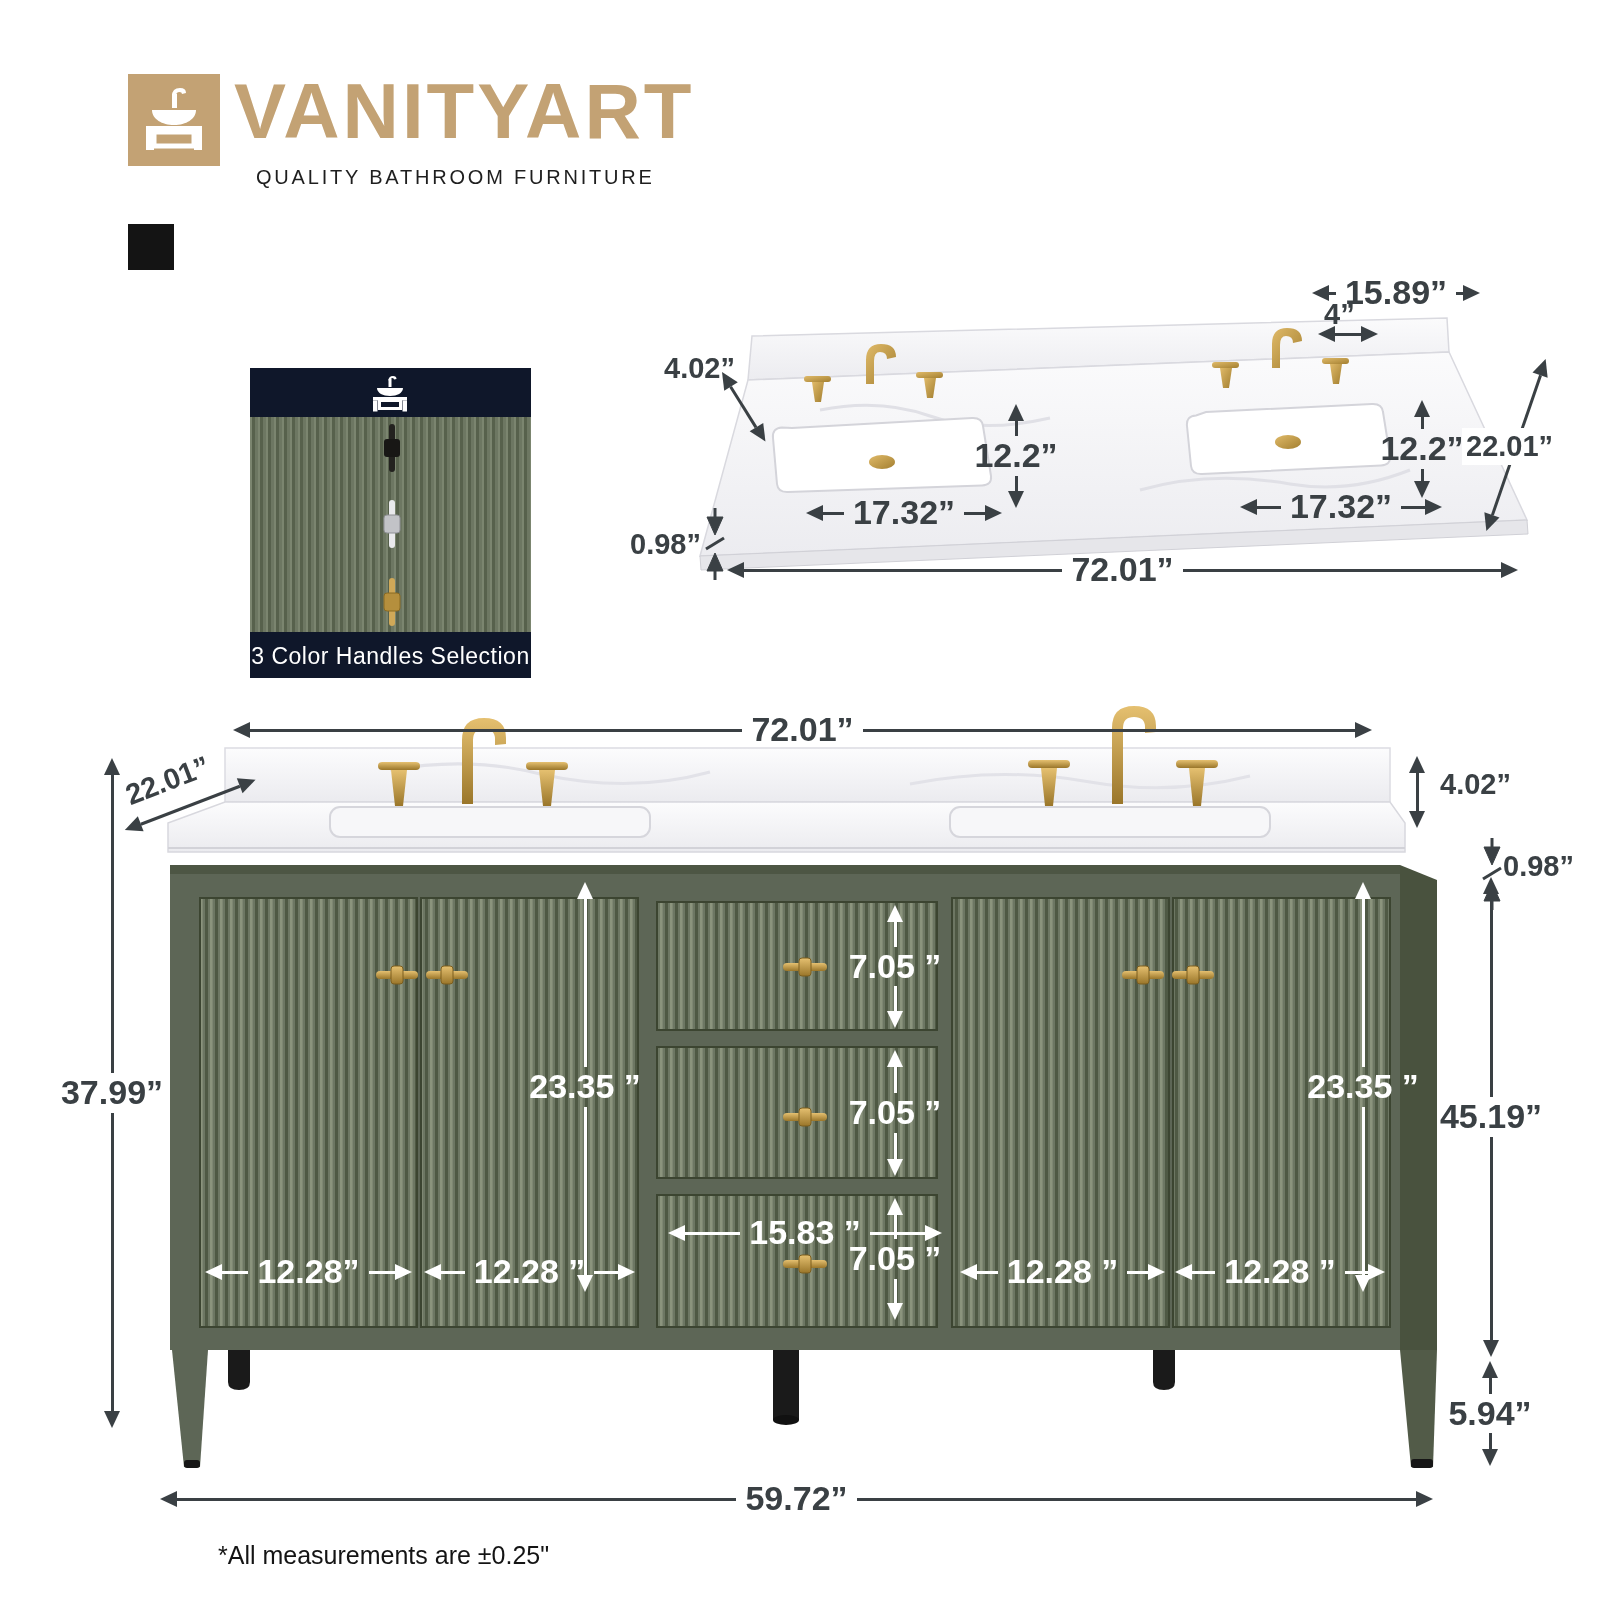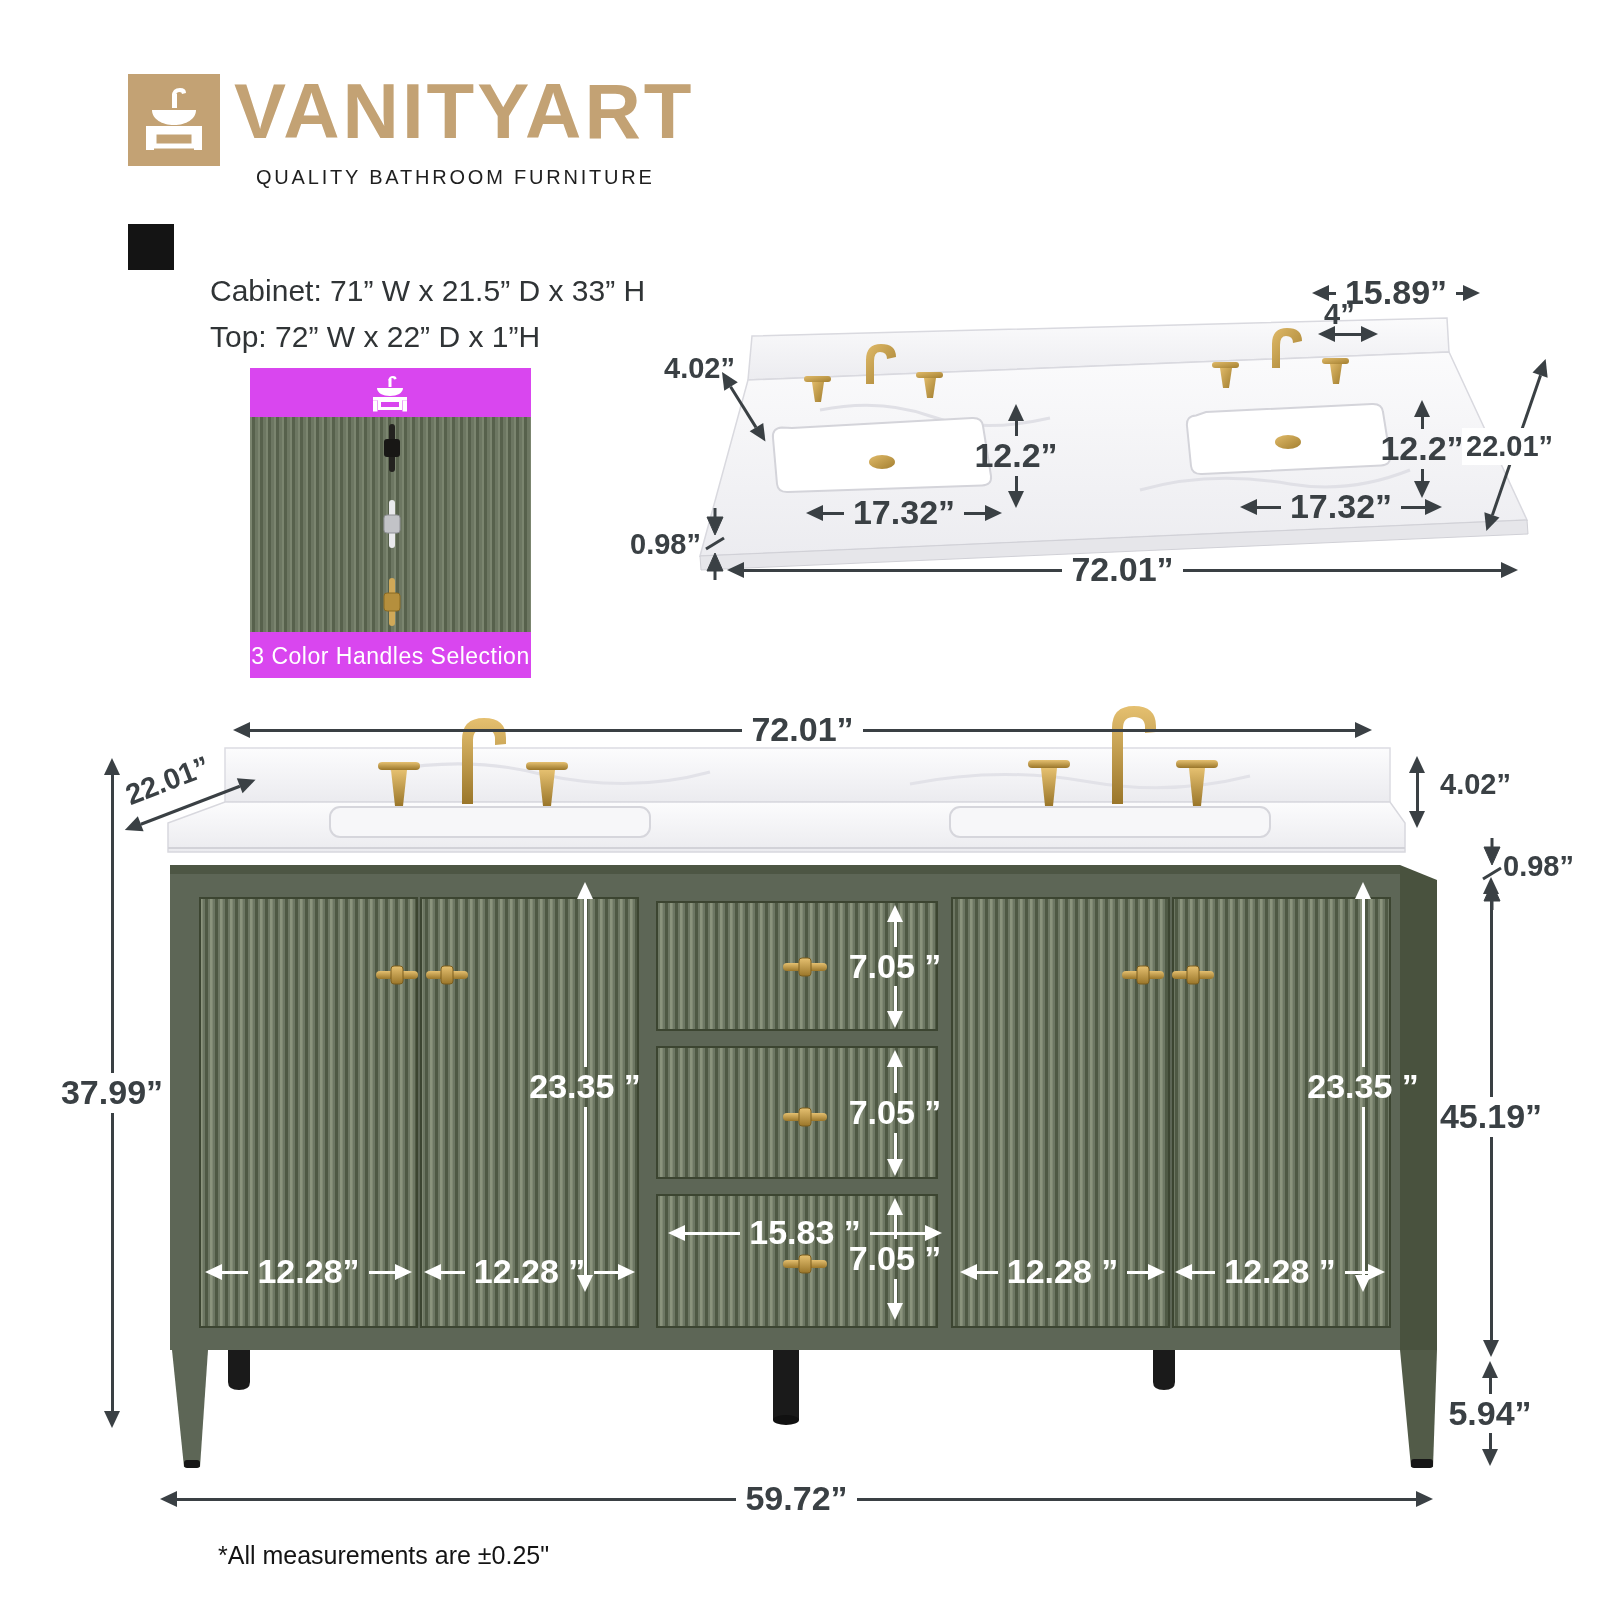--- a/index.html
+++ b/index.html
@@ -10,21 +10,21 @@
   #brand-name{position:absolute;left:106px;top:-8px;font-size:78px;font-weight:700;
               letter-spacing:3px;color:#c3a274;}
   #brand-tagline{position:absolute;left:128px;top:92px;font-size:20px;font-weight:500;
                  letter-spacing:2.8px;color:#1e1e1e;white-space:nowrap;}
   
   #spec-bullet{position:absolute;left:128px;top:224px;width:46px;height:46px;background:#141414;}
   #spec-title{position:absolute;left:210px;top:212px;font-size:41px;font-weight:600;color:#26292c;white-space:nowrap;}
   #spec-cabinet{position:absolute;left:210px;top:274px;font-size:30px;font-weight:400;color:#303436;white-space:nowrap;}
   #spec-top{position:absolute;left:210px;top:320px;font-size:30px;font-weight:400;color:#303436;white-space:nowrap;}
   
-  #handle-box{position:absolute;left:250px;top:368px;width:281px;height:310px;background:#d946ef;}
+  #handle-box{position:absolute;left:250px;top:368px;width:281px;height:310px;background:#0f172a;}
   #handle-box .flutes{position:absolute;left:0;top:49px;width:100%;height:215px;
       background:repeating-linear-gradient(90deg,#7b856f 0 2.5px,#57614c 2.5px 5px,#6d7762 5px 8px);}
   #handle-box .caption{position:absolute;left:0;bottom:8px;width:100%;text-align:center;
       font-size:23px;font-weight:500;color:#fff;letter-spacing:.5px;}
   .handle-v{position:absolute;left:132px;}
   
   .dimh{position:absolute;display:flex;align-items:center;height:0;--c:#3a4044;}
   .dimh .seg{flex:1;height:3px;background:var(--c);}
   .dimh .ah{width:0;height:0;border-top:8px solid transparent;border-bottom:8px solid transparent;flex:none;}
   .dimh .ah.l{border-right:17px solid var(--c);}
@@ -55,22 +55,20 @@
         <rect x="18" y="58" width="8" height="18"></rect>
         <rect x="66" y="58" width="8" height="18"></rect>
         <rect x="26" y="58" width="40" height="14" fill="none" stroke="#ffffff" stroke-width="5"></rect>
       </g>
     </svg>
     <div id="brand-name">VANITYART</div>
     <div id="brand-tagline">QUALITY BATHROOM FURNITURE</div>
   </div>
 
   <div id="spec-bullet"></div>
-  <div id="spec-cabinet">Cabinet: 71” W x 21.5” D x 33” H</div>
-  <div id="spec-top">Top: 72” W x 22” D x 1”H</div>
 
   <div id="handle-box">
     <div class="flutes"></div>
     <svg width="48" height="40" viewBox="0 0 92 80" style="position:absolute;left:116px;top:6px;">
       <g fill="#ffffff">
         <path d="M20 28 h52 c0 10 -12 16 -26 16 c-14 0 -26 -6 -26 -16 z"></path>
         <rect x="43" y="10" width="6" height="16"></rect>
         <path d="M43 13 q0 -9 9 -9 q7 0 7 6 l-5 1 q0 -3 -3 -3 q-4 0 -4 5 z"></path>
         <rect x="12" y="46" width="68" height="7"></rect>
         <rect x="12" y="53" width="9" height="22"></rect>

